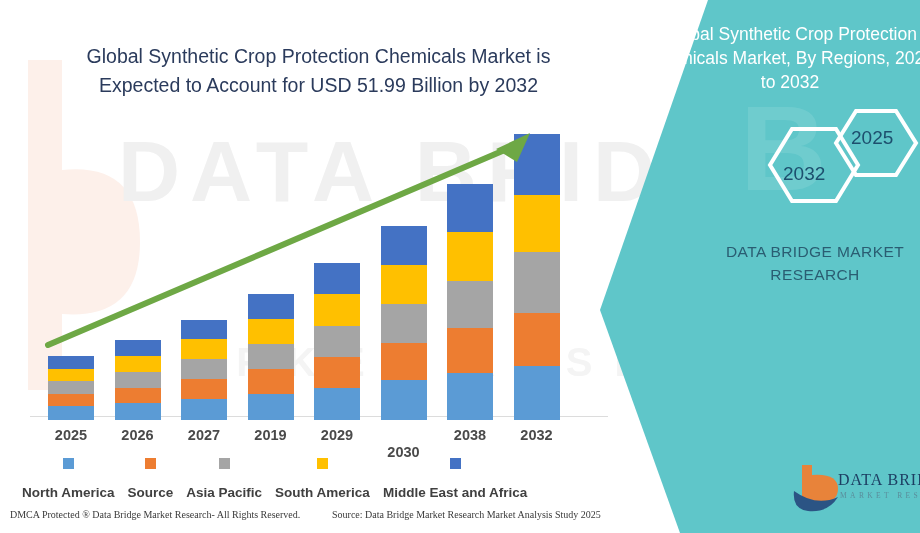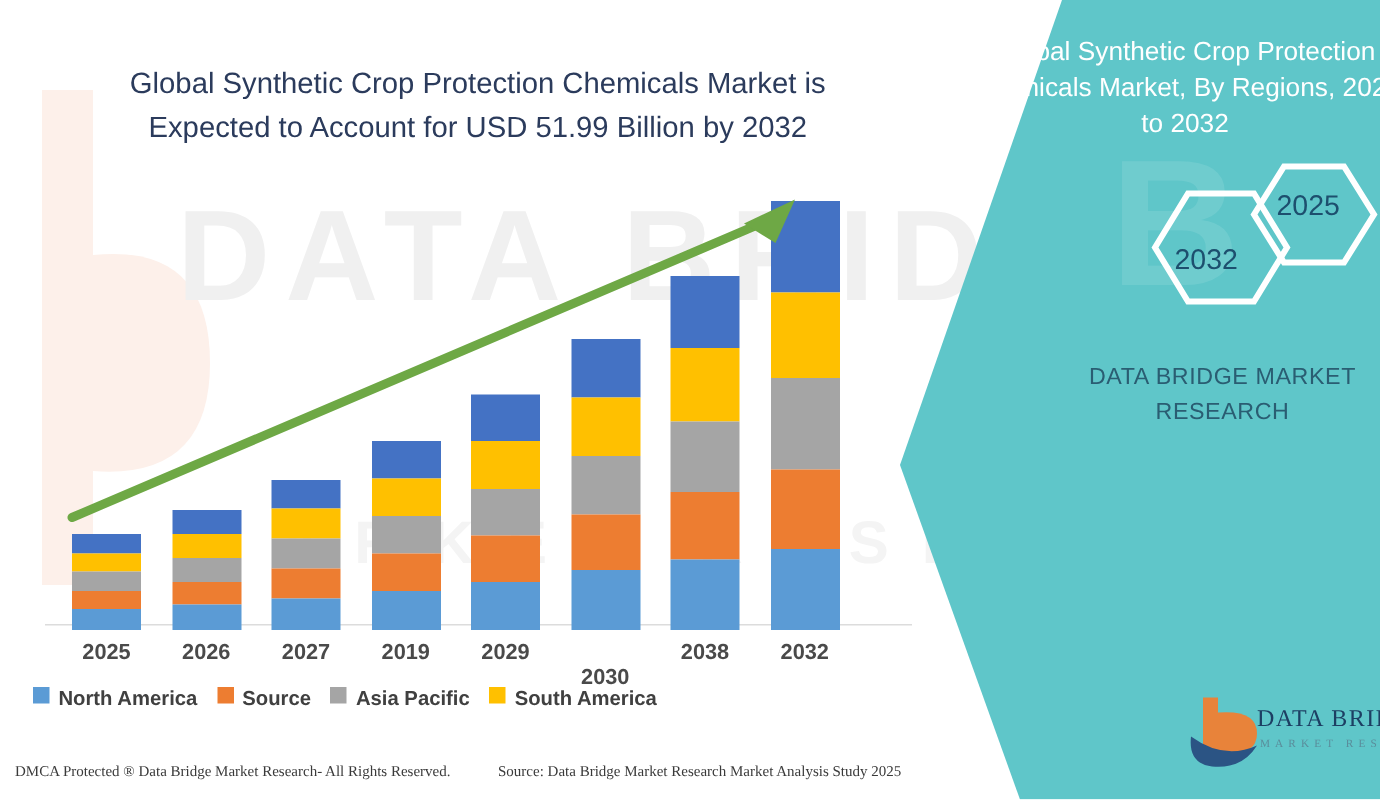--- a/index.html
+++ b/index.html
@@ -73,21 +73,21 @@
   .xlab{
     position:absolute;width:60px;text-align:center;
     font-size:14.5px;font-weight:700;color:#4a4a4a;
   }
 
   
   .legend{
     position:absolute;z-index:5;left:22px;top:458px;
     display:flex;align-items:center;gap:13px;
   }
-  .leg-item{display:flex;align-items:flex-start;gap:6px;}
+  .leg-item{display:flex;align-items:center;gap:16px;flex-direction:column;}
   .leg-sw{width:11px;height:11px;display:block;}
   .leg-lab{font-size:13.5px;font-weight:700;color:#404040;white-space:nowrap;}
 
   
   .footer{
     position:absolute;z-index:5;top:509px;
     font-family:"Liberation Serif", serif;font-size:10px;color:#3a3a3a;
     white-space:nowrap;
   }
   .foot-dmca{left:10px;}
@@ -205,20 +205,24 @@
       <span class="leg-lab">Source</span>
     </div>
     <div class="leg-item">
       <span class="leg-sw" style="background: rgb(165, 165, 165);"></span>
       <span class="leg-lab">Asia Pacific</span>
     </div>
     <div class="leg-item">
       <span class="leg-sw" style="background: rgb(255, 192, 0);"></span>
       <span class="leg-lab">South America</span>
     </div>
+    <div class="leg-item">
+      <span class="leg-sw" style="background: rgb(68, 114, 196);"></span>
+      <span class="leg-lab">Middle East and Africa</span>
+    </div>
   </div>
 
 <svg class="teal-panel" viewBox="0 0 330 533" preserveAspectRatio="none">
   <path id="tealShape" d="M118 0 L330 0 L330 533 L90 533 L10 310 L118 0 Z" fill="#5FC6C9"></path>
   <g opacity="0.10" fill="#ffffff">
     <text x="150" y="190" font-family="Liberation Sans, sans-serif" font-size="120" font-weight="700">B</text>
   </g>
 </svg>
 
 <div class="teal-text teal-title">Global Synthetic Crop Protection Chemicals Market, By Regions, 2025 to 2032</div>

